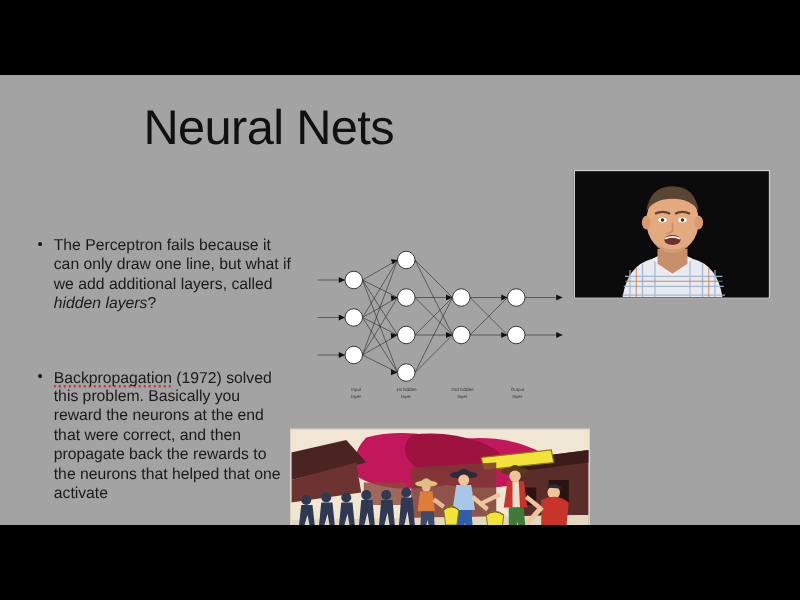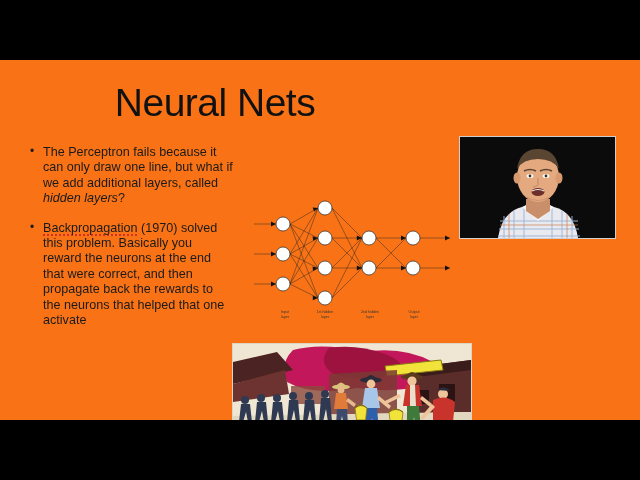--- a/index.html
+++ b/index.html
@@ -10,40 +10,41 @@
   #stage{position:relative;width:640px;height:480px;background:#000;}
 
   
   .bar{position:absolute;left:0;width:640px;background:#000;}
   .bar-top{top:0;height:60px;}
   .bar-bottom{top:420px;height:60px;}
 
   
   #slide{
     position:absolute;left:0;top:60px;width:640px;height:360px;
-    background:#f97316;overflow:hidden;
+    background:#a3a3a3;overflow:hidden;
   }
 
   
   #title{
     position:absolute;left:0;top:21px;width:430px;
     text-align:center;
     font-size:39px;line-height:44px;color:#111;
     letter-spacing:-0.5px;font-weight:400;
   }
 
   
   #bullets{
     position:absolute;left:28px;top:85px;width:205px;
     color:#1a1a1a;
   }
   .bullet{
     position:relative;padding-left:15px;
     font-size:12.6px;line-height:15.4px;
     margin-bottom:14px;
+    margin-top:44px;
   }
   .bullet:before{
     content:"\2022";position:absolute;left:2px;top:-1px;
     font-size:12px;line-height:15.4px;color:#1a1a1a;
   }
   .it{font-style:italic;}
   .squiggle{
     background-image:linear-gradient(90deg,#d03025 0 2px,transparent 2px 4px);
     background-repeat:repeat-x;background-size:4px 2px;
     background-position:0 100%;
@@ -89,21 +90,21 @@
     <div id="title">Neural Nets</div>
 
     <div id="bullets">
 
       <div class="bullet">
         <span>The Perceptron fails because it can only draw one line, but what if we add additional layers, called </span><span class="it">hidden layers</span><span>?</span>
       </div>
 
 
       <div class="bullet">
-        <span class="squiggle">Backpropagation</span><span> (1970) solved this problem. Basically you reward the neurons at the end that were correct, and then propagate back the rewards to the neurons that helped that one activate</span>
+        <span class="squiggle">Backpropagation</span><span> (1972) solved this problem. Basically you reward the neurons at the end that were correct, and then propagate back the rewards to the neurons that helped that one activate</span>
       </div>
 
     </div>
 
     <div id="nn">
       <svg width="210" height="130" viewBox="0 0 210 130">
         <g stroke="#222" fill="none" stroke-width="0.45">
 
           <path d="M2 32 H24"></path>
             <path d="M2 62 H24"></path>

